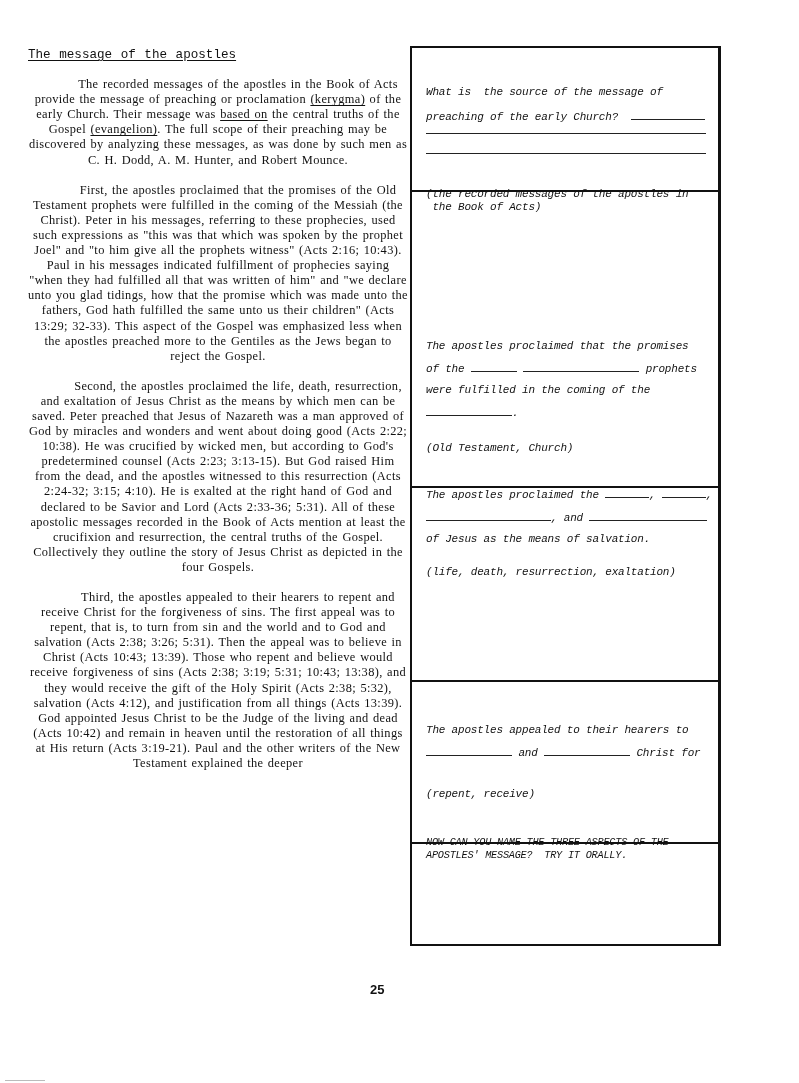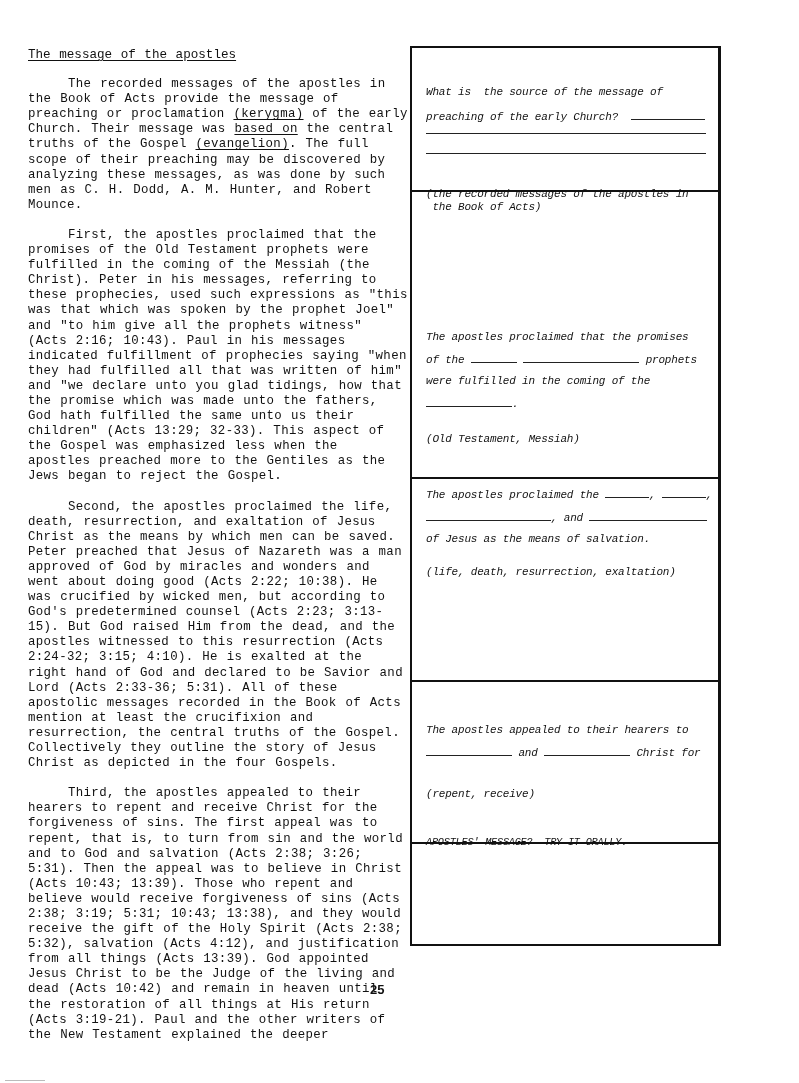--- a/index.html
+++ b/index.html
@@ -11,21 +11,21 @@
     .left-col {
       position: absolute; left: 28px; top: 48px; width: 380px;
       font-size: 12.4px; line-height: 15.1px; letter-spacing: 0.35px;
       word-spacing: 1px;
     }
     .title {
       font-family: "Liberation Mono", "DejaVu Sans Mono", monospace;
       font-size: 12.6px; letter-spacing: 0px; text-decoration: underline;
       text-underline-offset: 2px; margin: 0 0 14px 0; font-weight: normal;
     }
-    .para { margin: 0 0 15px 0; text-indent: 40px; white-space: pre-line; text-align: left; font-family: Liberation Mono, monospace; }
+    .para { margin: 0 0 15px 0; text-indent: 40px; white-space: pre-line; text-align: center; }
     .u { text-decoration: underline; text-underline-offset: 2px; }
     .frame {
       position: absolute; left: 410px; top: 46px; width: 311px; height: 900px;
       border: 2px solid #111; border-right-width: 3px; box-sizing: border-box;
     }
     .cell {
       position: absolute; left: 0; right: 0; border-bottom: 2px solid #111;
       box-sizing: border-box; padding: 0 12px 0 14px;
       font-family: "Liberation Mono", "DejaVu Sans Mono", monospace;
       font-style: italic; font-size: 11px; line-height: 13px; letter-spacing: -0.2px;
@@ -65,31 +65,31 @@
     <span class="line"><span>preaching of the early Church?</span>  <span class="blank" style="width:74px"></span></span>
     <div style="height:8px"></div>
     <span class="full-blank"></span>
     <div style="height:18px"></div>
     <span class="full-blank"></span>
     <div style="height:34px"></div>
     <span class="line">(the recorded messages of the apostles in</span>
     <span class="line"> the Book of Acts)</span>
   </div>
 
-  <div class="cell" style="top:167px; height:264px;">
+  <div class="cell" style="top:176px; height:264px;">
     <div style="height:116px"></div>
     <span class="line">The apostles proclaimed that the promises</span>
     <div style="height:8px"></div>
     <span class="line"><span>of the</span> <span class="blank" style="width:46px"></span> <span class="blank" style="width:116px"></span> <span>prophets</span></span>
     <div style="height:8px"></div>
     <span class="line">were fulfilled in the coming of the</span>
     <div style="height:8px"></div>
     <span class="line"><span class="blank" style="width:86px"></span>.</span>
     <div style="height:22px"></div>
-    <span class="line">(Old Testament, Messiah)</span>
+    <span class="line">(Old Testament, Church)</span>
   </div>
 
   <div class="cell" style="top:411px; height:223px;">
     <div style="height:28px"></div>
     <span class="line"><span>The apostles proclaimed the</span> <span class="blank" style="width:44px"></span>, <span class="blank" style="width:44px"></span>,</span>
     <div style="height:8px"></div>
     <span class="line"><span class="blank" style="width:125px"></span>, <span>and</span> <span class="blank" style="width:118px"></span></span>
     <div style="height:8px"></div>
     <span class="line">of Jesus as the means of salvation.</span>
     <div style="height:20px"></div>
@@ -101,18 +101,19 @@
     <span class="line">The apostles appealed to their hearers to</span>
     <div style="height:8px"></div>
     <span class="line"><span class="blank" style="width:86px"></span> <span>and</span> <span class="blank" style="width:86px"></span> <span>Christ for</span></span>
     <div style="height:8px"></div>
     <div style="height:20px"></div>
     <span class="line">(repent, receive)</span>
   </div>
 
   <div class="cell last" style="top:772px; height:126px; font-size:10.2px;">
     <div style="height:16px"></div>
+    <span class="line">NOW CAN YOU NAME THE THREE ASPECTS OF THE</span>
     <span class="line">APOSTLES' MESSAGE?  TRY IT ORALLY.</span>
   </div>
 </div>
 
 <div class="page-number">25</div>
 <div class="scan-mark"></div>
 
 </body></html>

